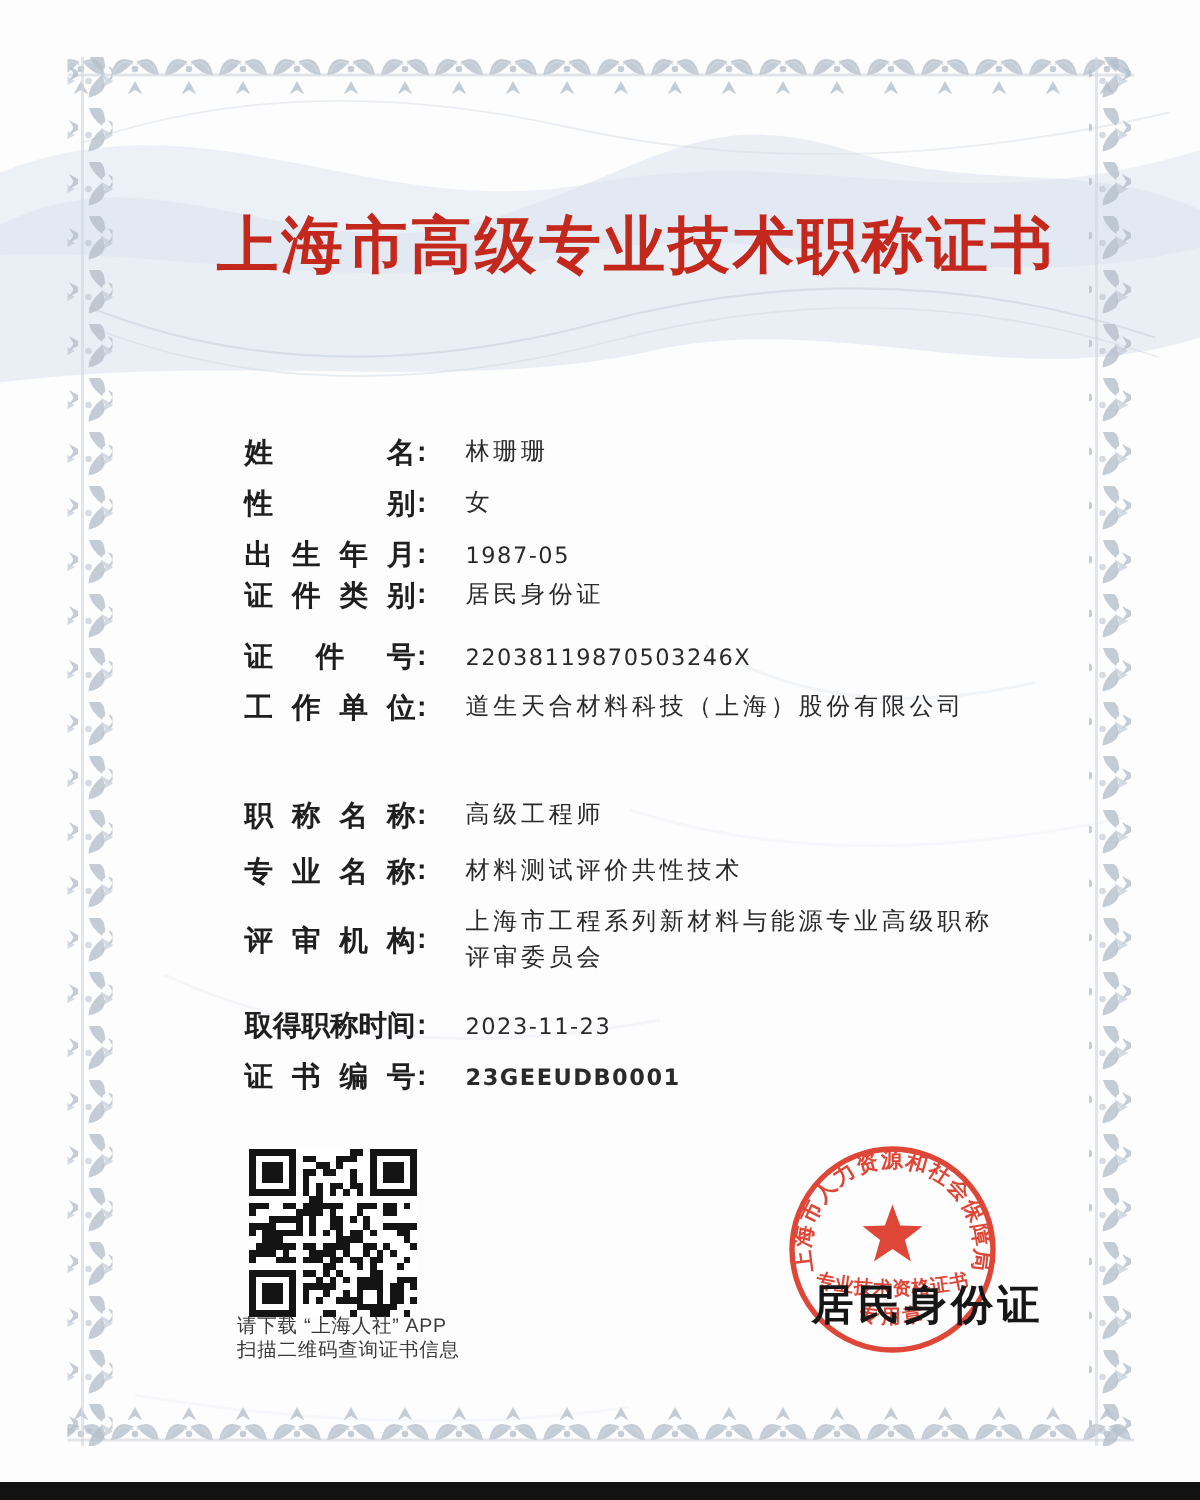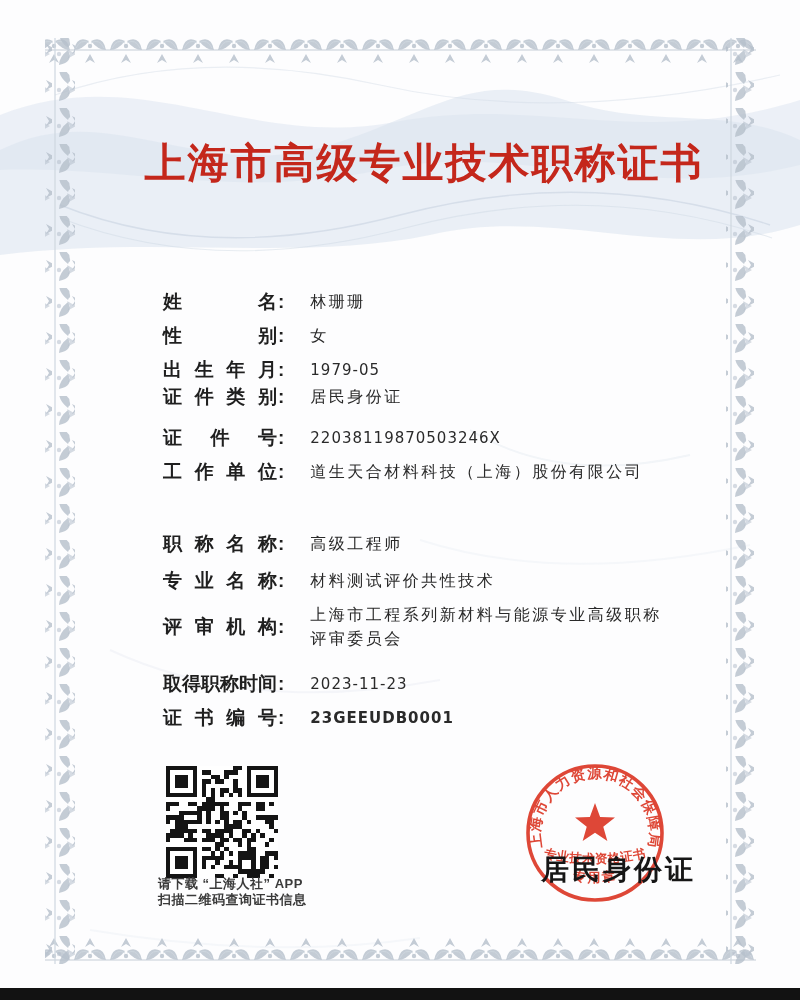--- a/index.html
+++ b/index.html
@@ -40,21 +40,21 @@
   .val-wrap{display:inline-block;width:352px;font-family:Liberation Serif, serif;}
   .val-num{
     font-family:"DejaVu Sans","Liberation Sans",sans-serif;
     font-size:15px;letter-spacing:1px;font-weight:500;
   }
   .val-num-bold{font-weight:700;}
   #qr-box{position:absolute;left:166px;top:766px;width:112px;height:112px;}
   #qr-box svg{width:100%;height:100%;shape-rendering:crispEdges;}
   .qr-caption{
     position:absolute;left:158px;top:876px;width:260px;
-    font-size:13px;font-weight:700;color:#3a3a3a;line-height:15.5px;
+    font-size:13px;font-weight:400;color:#3a3a3a;line-height:15.5px;
     letter-spacing:0.5px;
   }
   #seal-box{position:absolute;left:515px;top:751px;width:160px;height:166px;opacity:0.93;}
   .seal-overlay{
     position:absolute;left:541px;top:851px;
     font-size:28px;font-weight:700;letter-spacing:3px;color:#161616;
     font-family:"Liberation Sans","DejaVu Sans",sans-serif;
   }
   .bottom-bar{
     position:absolute;left:0;top:988px;width:800px;height:12px;
@@ -127,21 +127,21 @@
     <span class="fvalue val-kai">林珊珊</span>
   </div>
   <div class="row" style="top:323px">
     <span class="flabel">性 别</span>
       <span class="colon">:</span>
     <span class="fvalue val-kai">女</span>
   </div>
   <div class="row" style="top:357px">
     <span class="flabel">出 生 年 月</span>
       <span class="colon">:</span>
-    <span class="fvalue val-num">1979-05</span>
+    <span class="fvalue val-num">1987-05</span>
   </div>
   <div class="row" style="top:384px">
     <span class="flabel">证 件 类 别</span>
       <span class="colon">:</span>
     <span class="fvalue val-kai">居民身份证</span>
   </div>
   <div class="row" style="top:425px">
     <span class="flabel">证 件 号</span>
       <span class="colon">:</span>
     <span class="fvalue val-num">22038119870503246X</span>

